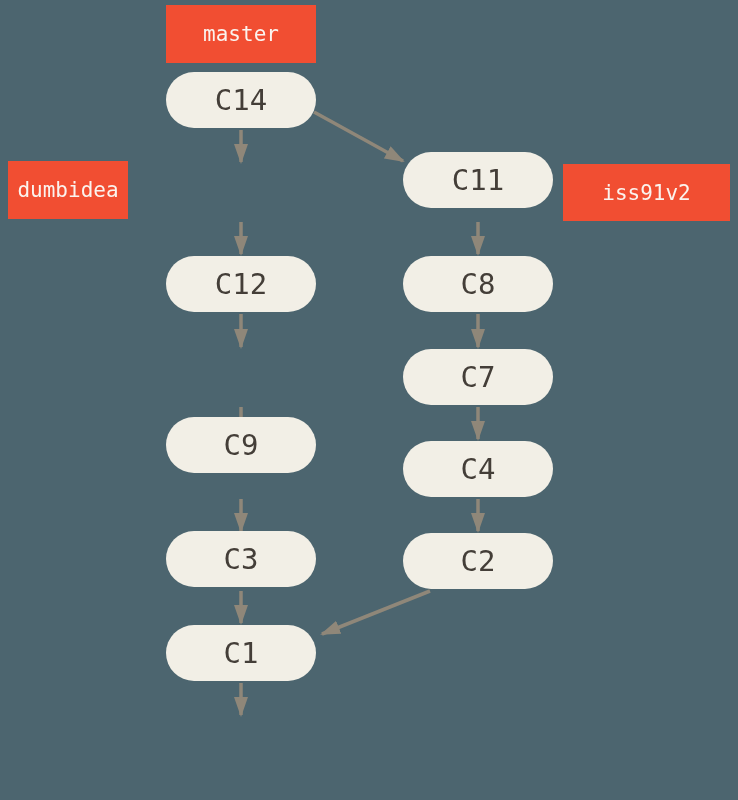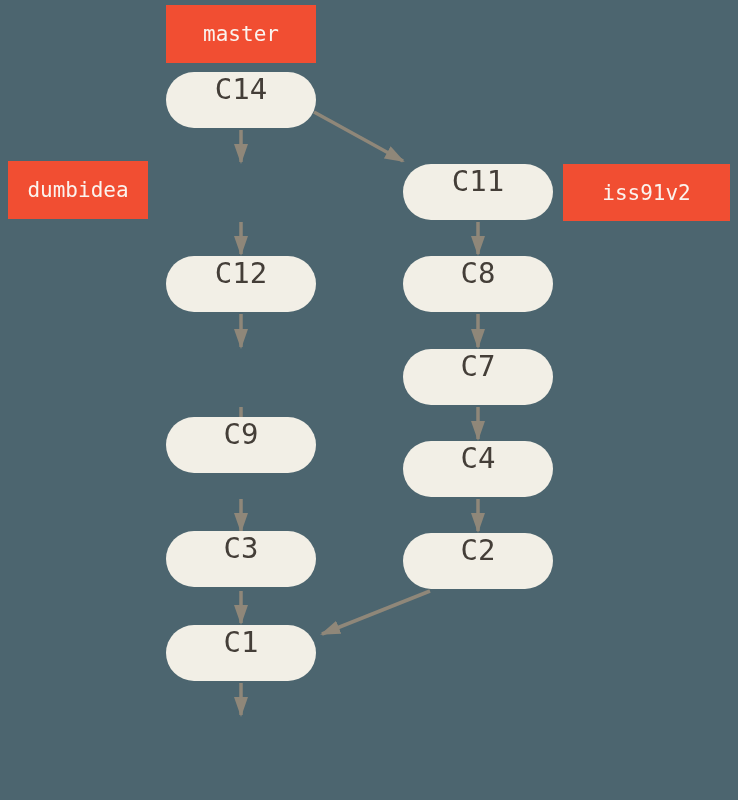--- a/index.html
+++ b/index.html
@@ -17,37 +17,38 @@
     z-index: 1;
   }
   .commit-node {
     position: absolute;
     height: 56px;
     border-radius: 28px;
     background: #f2efe6;
     color: #443e38;
     font-size: 29px;
     display: flex;
+    align-items: center;
     justify-content: center;
     z-index: 2;
   }
   .col-left  { left: 166px; width: 150px; }
   .col-right { left: 403px; width: 150px; }
   .branch-label {
     position: absolute;
     background: #f14e32;
     color: #fbf3ee;
     font-size: 21px;
     display: flex;
     align-items: center;
     justify-content: center;
     z-index: 2;
   }
   #label-master   { left: 166px; top: 5px;   width: 150px; height: 58px; }
-  #label-dumbidea { left: 8px;   top: 161px; width: 140px; height: 58px; }
+  #label-dumbidea { left: 8px;   top: 161px; width: 120px; height: 58px; }
   #label-iss91v2  { left: 563px; top: 164px; width: 167px; height: 57px; }
 </style>
 </head>
 <body>
 
 <div class="canvas">
 
   <svg class="arrow-layer" width="738" height="800" viewBox="0 0 738 800">
     <defs>
       <marker id="ah" viewBox="0 0 20 14" refX="18" refY="7" markerWidth="20" markerHeight="14" markerUnits="userSpaceOnUse" orient="auto">
@@ -90,21 +91,21 @@
   <div class="commit-node col-left" style="top:417px">
     <span>C9</span>
   </div>
   <div class="commit-node col-left" style="top:531px">
     <span>C3</span>
   </div>
   <div class="commit-node col-left" style="top:625px">
     <span>C1</span>
   </div>
 
-  <div class="commit-node col-right" style="top:164px">
+  <div class="commit-node col-right" style="top:152px">
     <span>C11</span>
   </div>
   <div class="commit-node col-right" style="top:256px">
     <span>C8</span>
   </div>
   <div class="commit-node col-right" style="top:349px">
     <span>C7</span>
   </div>
   <div class="commit-node col-right" style="top:441px">
     <span>C4</span>

